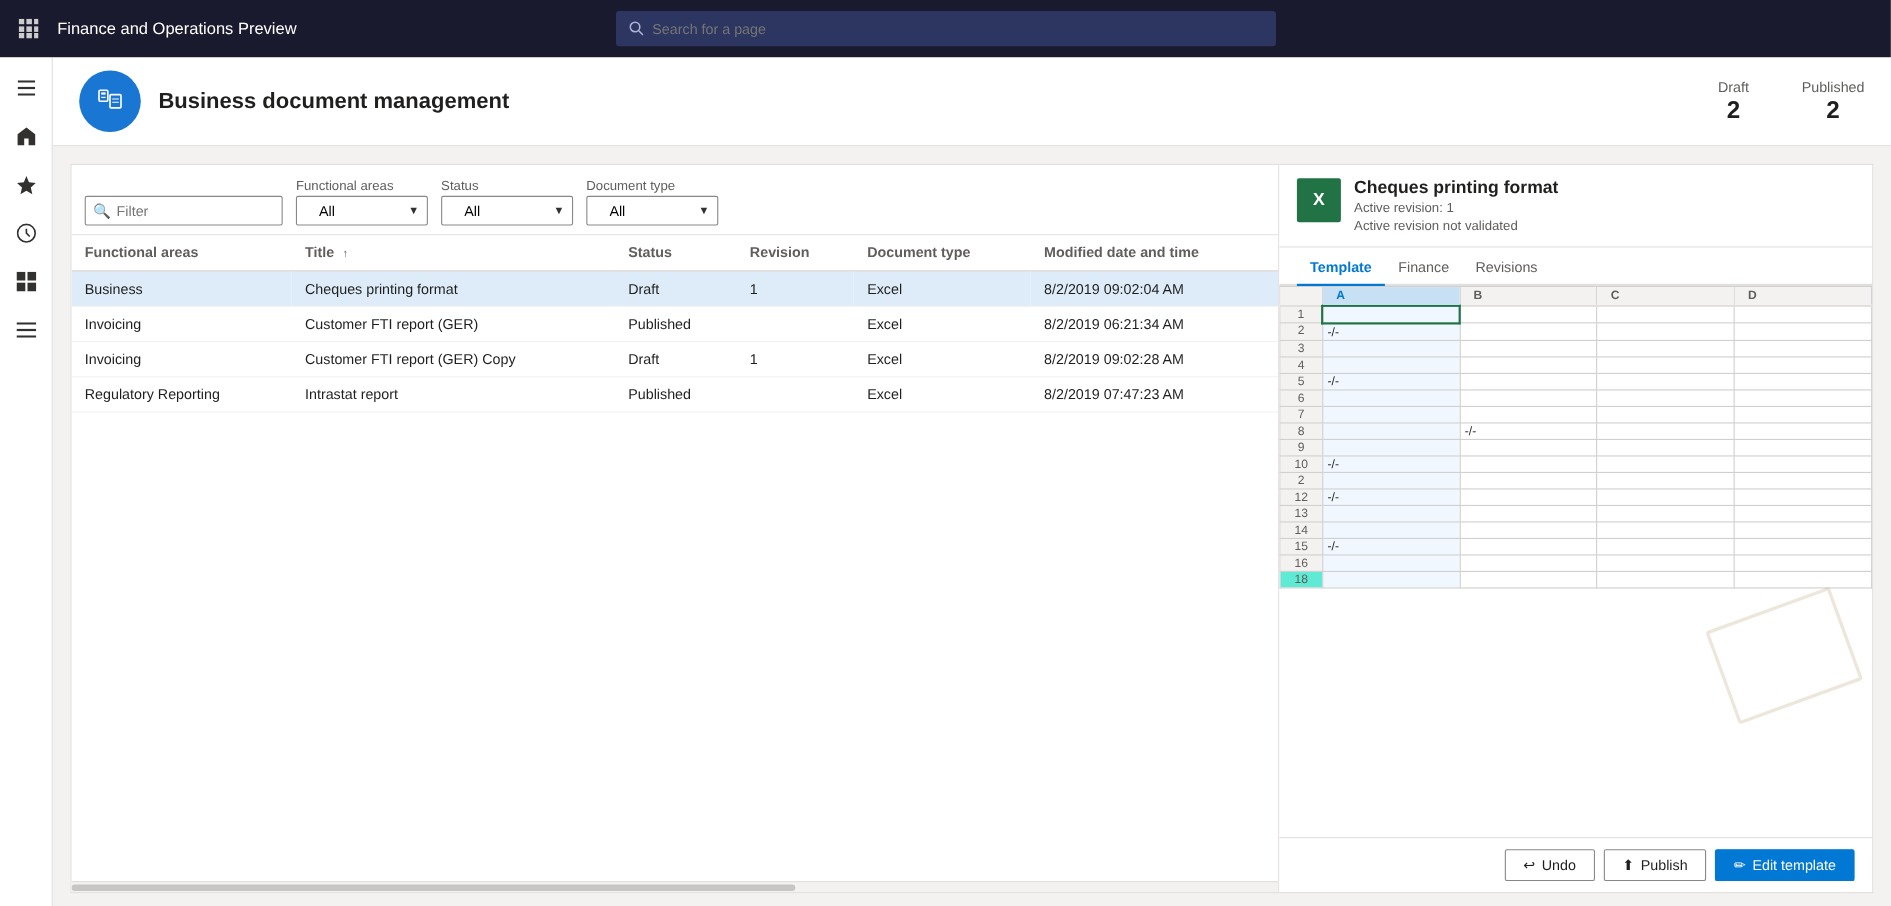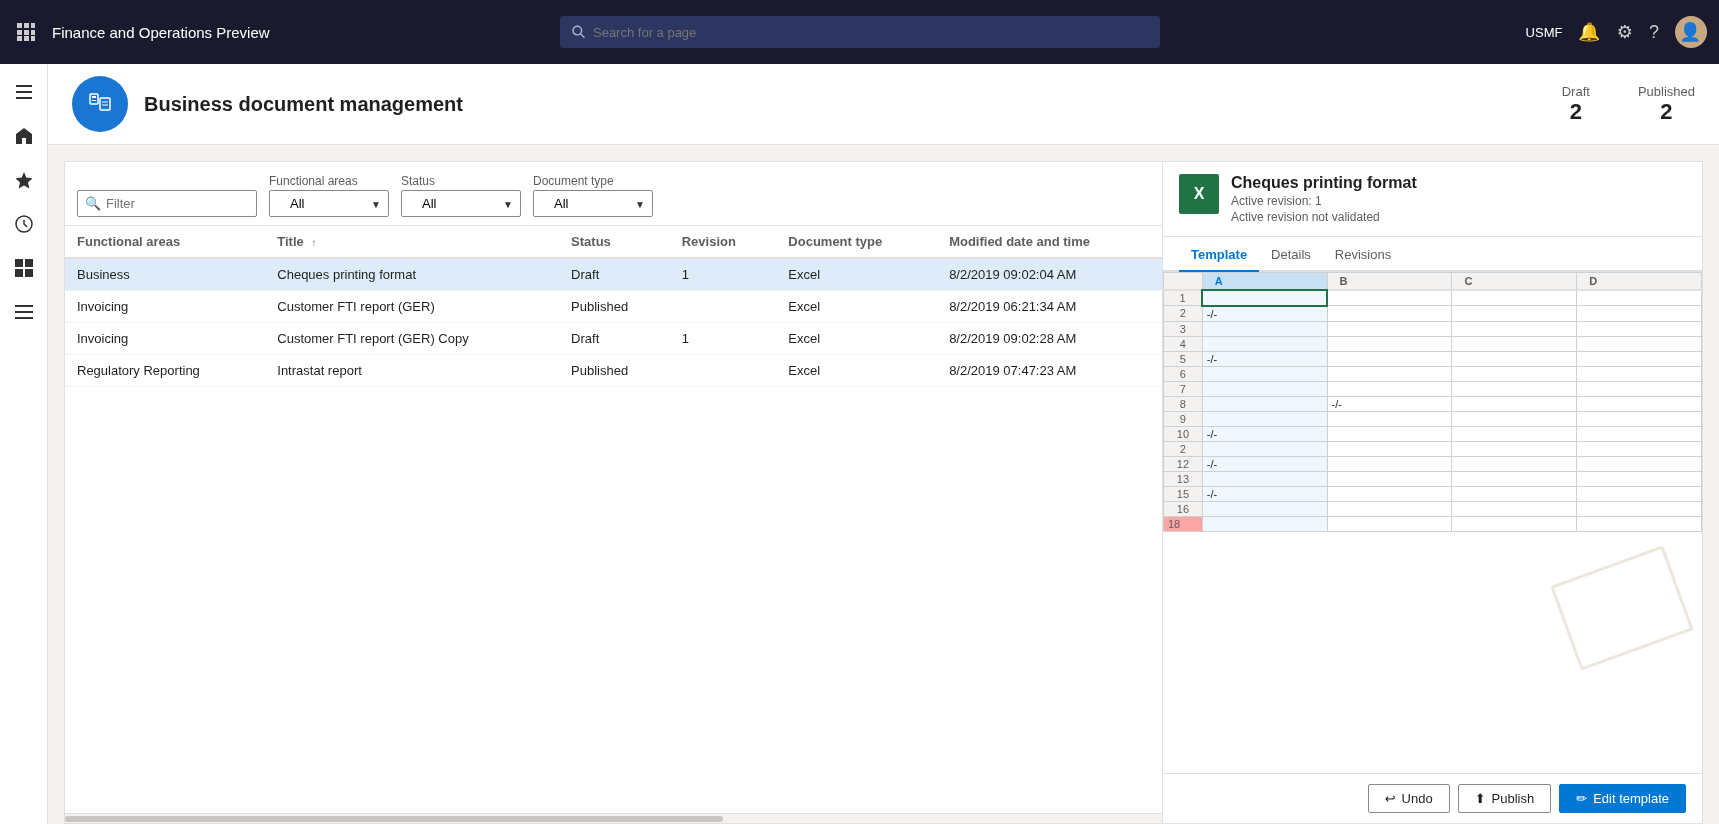--- a/index.html
+++ b/index.html
@@ -1,21 +1,21 @@
 <!DOCTYPE html>
 <html><head>
   <meta charset="utf-8">
   <style>
     * { box-sizing: border-box; margin: 0; padding: 0; }
     body { font-family: 'Segoe UI', Arial, sans-serif; font-size: 13px; background: #f3f2f1; overflow: hidden; height: 824px; width: 1719px; }
 
     
     .topbar {
       background: #1a1a2e;
-      height: 64px;
+      height: 52px;
       display: flex;
       align-items: center;
       padding: 0 12px;
       gap: 12px;
       color: #fff;
       position: relative;
     }
     .topbar-waffle {
       width: 28px; height: 28px;
       display: flex; align-items: center; justify-content: center;
@@ -357,29 +357,20 @@
   <span class="topbar-title">Finance and Operations Preview</span>
 
   <div class="topbar-search">
     <svg width="14" height="14" viewBox="0 0 14 14" fill="#adb5d3">
       <circle cx="5.5" cy="5.5" r="4.5" stroke="#adb5d3" stroke-width="1.5" fill="none"></circle>
       <line x1="9" y1="9" x2="13" y2="13" stroke="#adb5d3" stroke-width="1.5"></line>
     </svg>
     <input type="text" placeholder="Search for a page" style="">
   </div>
 
-  <div class="topbar-right">
-    <span class="company">USMF</span>
-    <span class="topbar-icon">🔔</span>
-    <span class="topbar-icon">⚙</span>
-    <span class="topbar-icon">?</span>
-    <div class="topbar-avatar">
-      <span style="font-size:18px;">👤</span>
-    </div>
-  </div>
 </div>
 
 <div class="layout">
 
   <div class="sidebar">
     <div class="sidebar-item">
       <svg width="16" height="14" viewBox="0 0 16 14" fill="#323130">
           <rect y="0" width="16" height="2"></rect>
           <rect y="6" width="16" height="2"></rect>
           <rect y="12" width="16" height="2"></rect>
@@ -542,21 +533,21 @@
           <div class="detail-excel-icon">X</div>
           <div>
             <div class="detail-title">Cheques printing format</div>
             <div class="detail-subtitle">Active revision: 1</div>
             <div class="detail-subtitle">Active revision not validated</div>
           </div>
         </div>
 
         <div class="detail-tabs">
           <div class="detail-tab active">Template</div>
-          <div class="detail-tab">Details</div>
+          <div class="detail-tab">Finance</div>
           <div class="detail-tab">Revisions</div>
         </div>
 
         <div class="excel-preview">
           <div style="overflow:auto; height:100%; position:relative;">
             <table style="border-collapse:collapse; font-size:11px; width:100%;">
               <thead>
                 <tr>
                   <th style="background:#f3f2f1;border:1px solid #d0d0d0;padding:2px 6px;color:#605e5c;min-width:28px;font-weight:600;position:sticky;top:0;"></th>
                   <th style="background:#c7e0f4;border:1px solid #d0d0d0;padding:2px 12px;color:#0078d4;min-width:90px;font-weight:600;position:sticky;top:0;">A</th>
@@ -651,35 +642,42 @@
                     <td style="border: 1px solid rgb(208, 208, 208); padding: 1px 4px; font-size: 11px; min-height: 20px; background: rgb(255, 255, 255);"></td>
                   </tr>
                   <tr>
                     <td style="background: rgb(243, 242, 241); border: 1px solid rgb(208, 208, 208); text-align: center; padding: 1px 4px; color: rgb(96, 94, 92); font-size: 11px;">13</td>
                     <td style="border: 1px solid rgb(208, 208, 208); padding: 1px 4px; font-size: 11px; min-height: 20px; background: rgb(240, 247, 255);"></td>
                     <td style="border: 1px solid rgb(208, 208, 208); padding: 1px 4px; font-size: 11px; min-height: 20px; background: rgb(255, 255, 255);"></td>
                     <td style="border: 1px solid rgb(208, 208, 208); padding: 1px 4px; font-size: 11px; min-height: 20px; background: rgb(255, 255, 255);"></td>
                     <td style="border: 1px solid rgb(208, 208, 208); padding: 1px 4px; font-size: 11px; min-height: 20px; background: rgb(255, 255, 255);"></td>
                   </tr>
                   <tr>
+                    <td style="background: rgb(243, 242, 241); border: 1px solid rgb(208, 208, 208); text-align: center; padding: 1px 4px; color: rgb(96, 94, 92); font-size: 11px;">14</td>
+                    <td style="border: 1px solid rgb(208, 208, 208); padding: 1px 4px; font-size: 11px; min-height: 20px; background: rgb(240, 247, 255);"></td>
+                    <td style="border: 1px solid rgb(208, 208, 208); padding: 1px 4px; font-size: 11px; min-height: 20px; background: rgb(255, 255, 255);"></td>
+                    <td style="border: 1px solid rgb(208, 208, 208); padding: 1px 4px; font-size: 11px; min-height: 20px; background: rgb(255, 255, 255);"></td>
+                    <td style="border: 1px solid rgb(208, 208, 208); padding: 1px 4px; font-size: 11px; min-height: 20px; background: rgb(255, 255, 255);"></td>
+                  </tr>
+                  <tr>
                     <td style="background: rgb(243, 242, 241); border: 1px solid rgb(208, 208, 208); text-align: center; padding: 1px 4px; color: rgb(96, 94, 92); font-size: 11px;">15</td>
                     <td style="border: 1px solid rgb(208, 208, 208); padding: 1px 4px; font-size: 11px; min-height: 20px; background: rgb(240, 247, 255);">-/-</td>
                     <td style="border: 1px solid rgb(208, 208, 208); padding: 1px 4px; font-size: 11px; min-height: 20px; background: rgb(255, 255, 255);"></td>
                     <td style="border: 1px solid rgb(208, 208, 208); padding: 1px 4px; font-size: 11px; min-height: 20px; background: rgb(255, 255, 255);"></td>
                     <td style="border: 1px solid rgb(208, 208, 208); padding: 1px 4px; font-size: 11px; min-height: 20px; background: rgb(255, 255, 255);"></td>
                   </tr>
                   <tr>
                     <td style="background: rgb(243, 242, 241); border: 1px solid rgb(208, 208, 208); text-align: center; padding: 1px 4px; color: rgb(96, 94, 92); font-size: 11px;">16</td>
                     <td style="border: 1px solid rgb(208, 208, 208); padding: 1px 4px; font-size: 11px; min-height: 20px; background: rgb(240, 247, 255);"></td>
                     <td style="border: 1px solid rgb(208, 208, 208); padding: 1px 4px; font-size: 11px; min-height: 20px; background: rgb(255, 255, 255);"></td>
                     <td style="border: 1px solid rgb(208, 208, 208); padding: 1px 4px; font-size: 11px; min-height: 20px; background: rgb(255, 255, 255);"></td>
                     <td style="border: 1px solid rgb(208, 208, 208); padding: 1px 4px; font-size: 11px; min-height: 20px; background: rgb(255, 255, 255);"></td>
                   </tr>
                   <tr>
-                    <td style="background: #fca5a5; border: 1px solid rgb(208, 208, 208); text-align: left; padding: 1px 4px; color: rgb(96, 94, 92); font-size: 11px;">18</td>
+                    <td style="background: #5eead4; border: 1px solid rgb(208, 208, 208); text-align: center; padding: 1px 4px; color: rgb(96, 94, 92); font-size: 11px;">18</td>
                     <td style="border: 1px solid rgb(208, 208, 208); padding: 1px 4px; font-size: 11px; min-height: 20px; background: rgb(240, 247, 255);"></td>
                     <td style="border: 1px solid rgb(208, 208, 208); padding: 1px 4px; font-size: 11px; min-height: 20px; background: rgb(255, 255, 255);"></td>
                     <td style="border: 1px solid rgb(208, 208, 208); padding: 1px 4px; font-size: 11px; min-height: 20px; background: rgb(255, 255, 255);"></td>
                     <td style="border: 1px solid rgb(208, 208, 208); padding: 1px 4px; font-size: 11px; min-height: 20px; background: rgb(255, 255, 255);"></td>
                   </tr>
                 </tbody>
             </table>
 
             <div class="stamp-overlay" style="border:3px solid rgba(180,150,100,0.6); border-radius:3px;"></div>
           </div>

